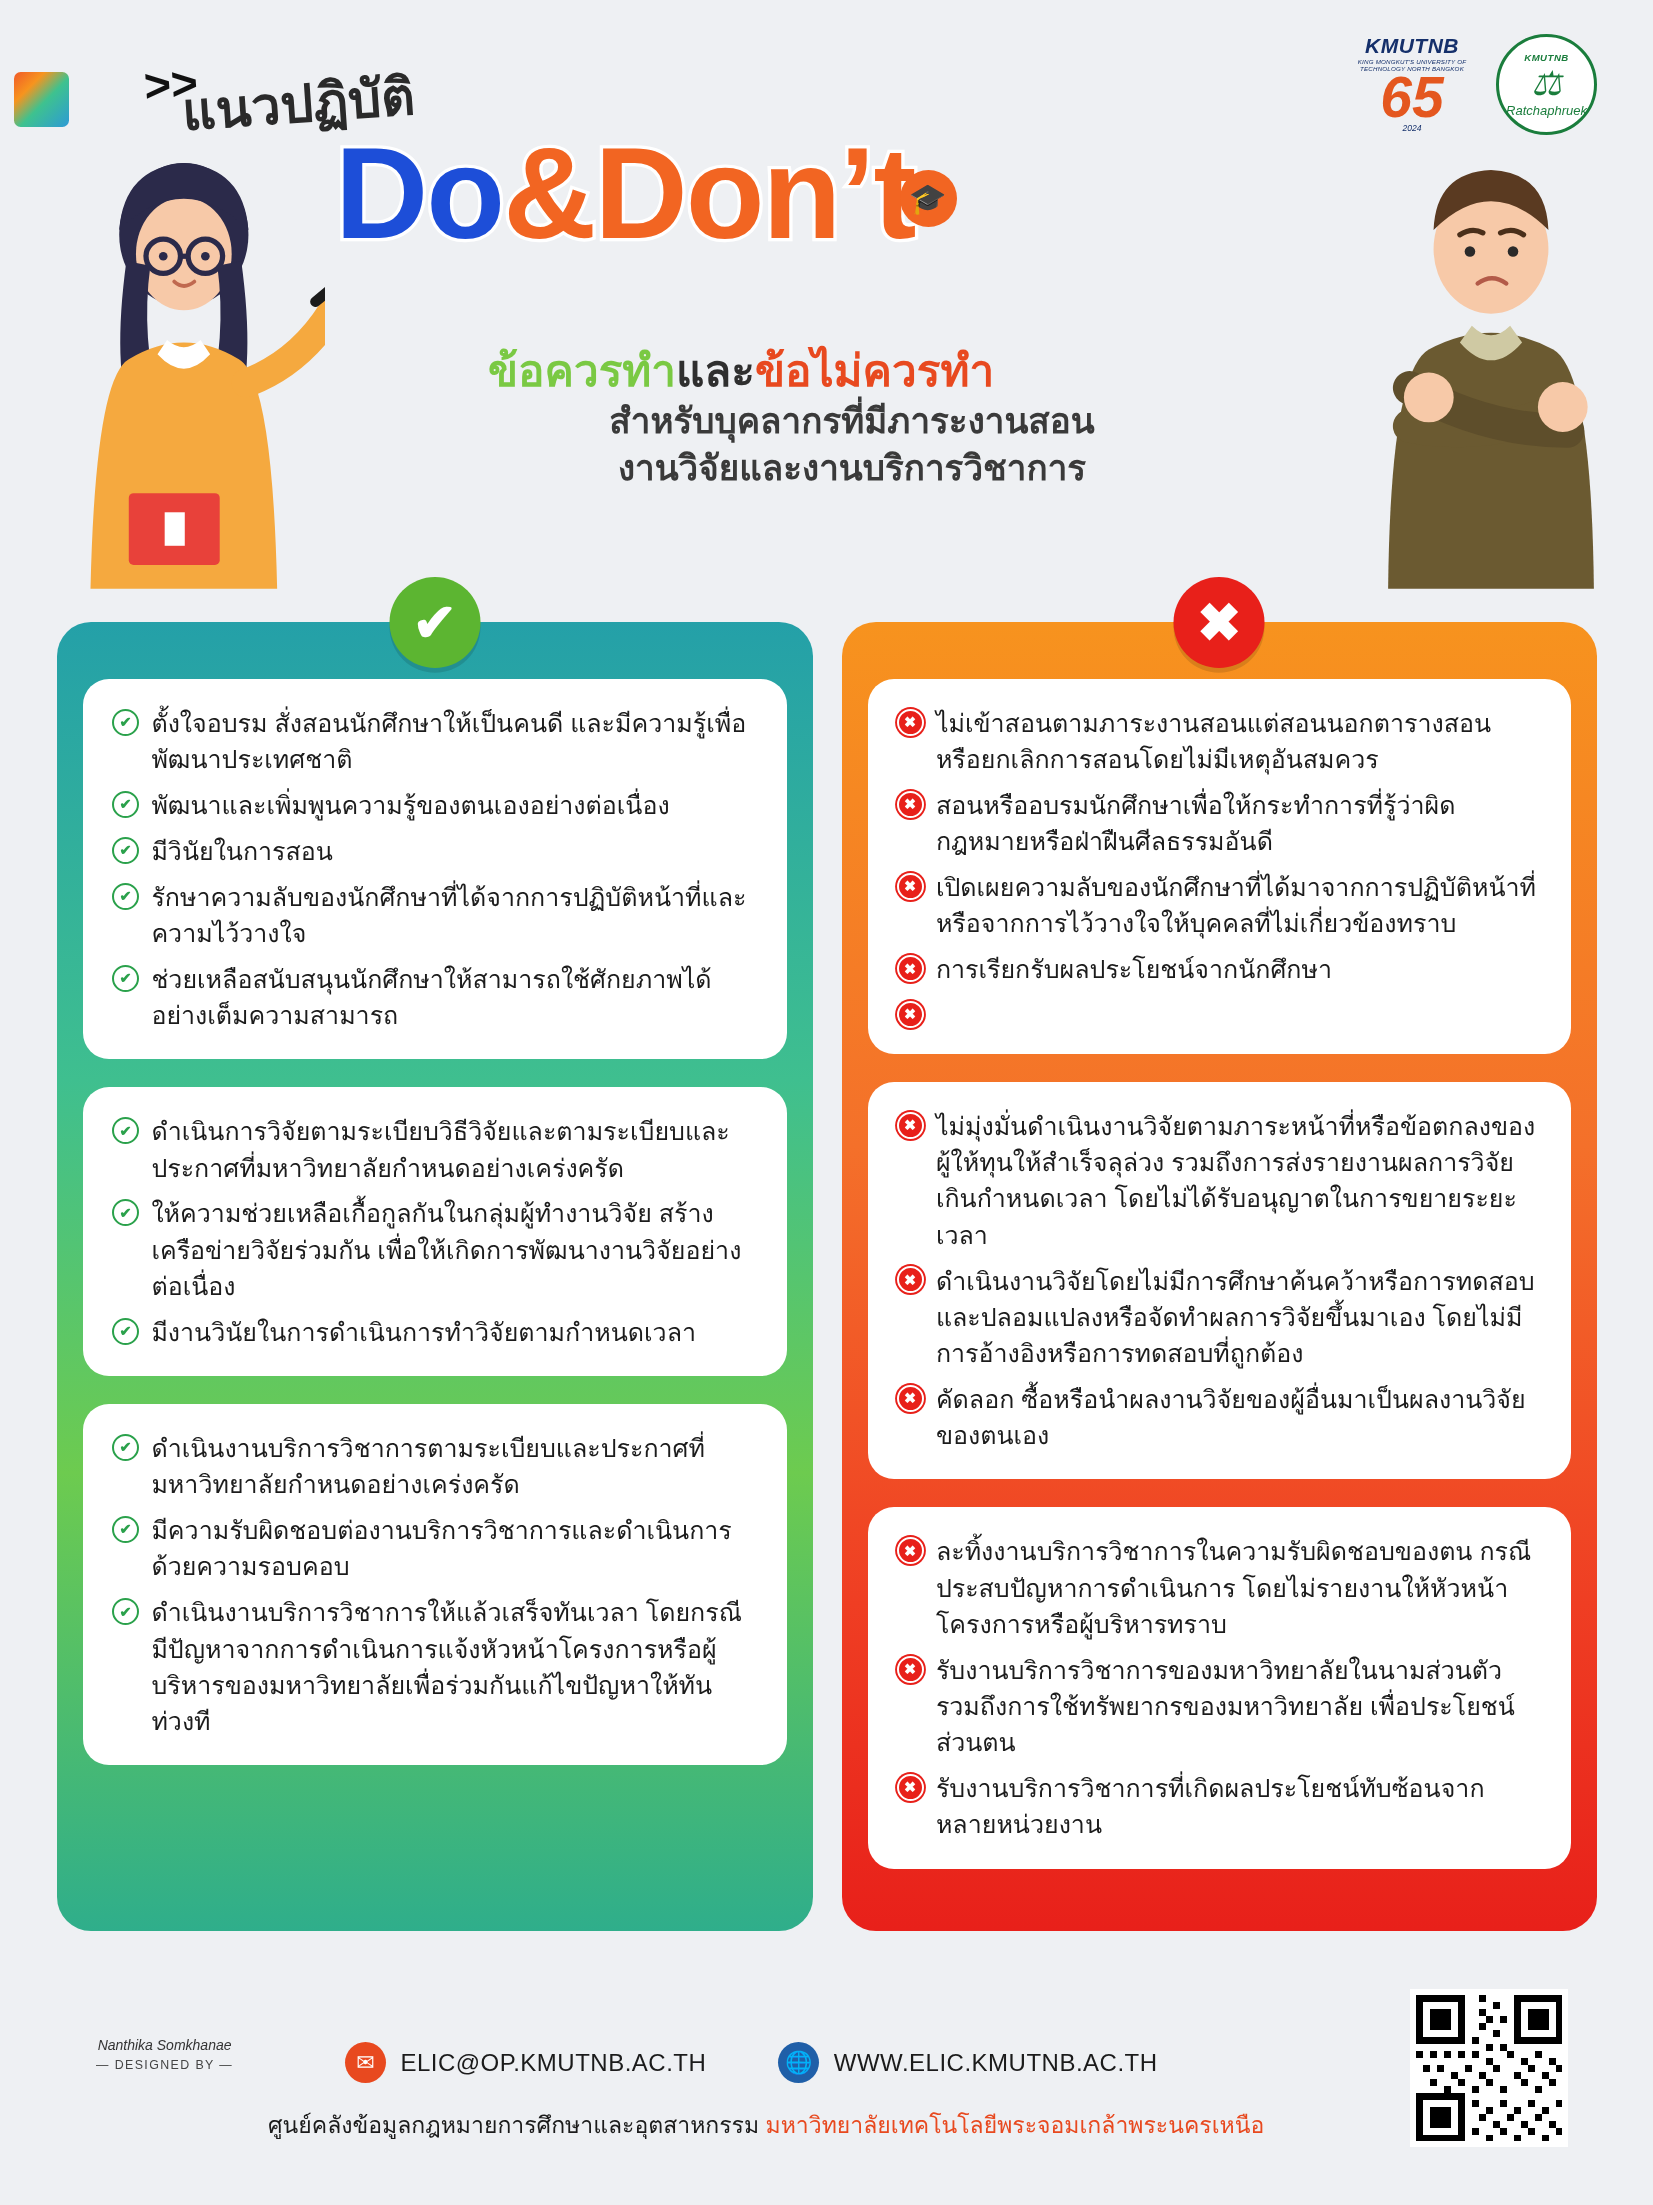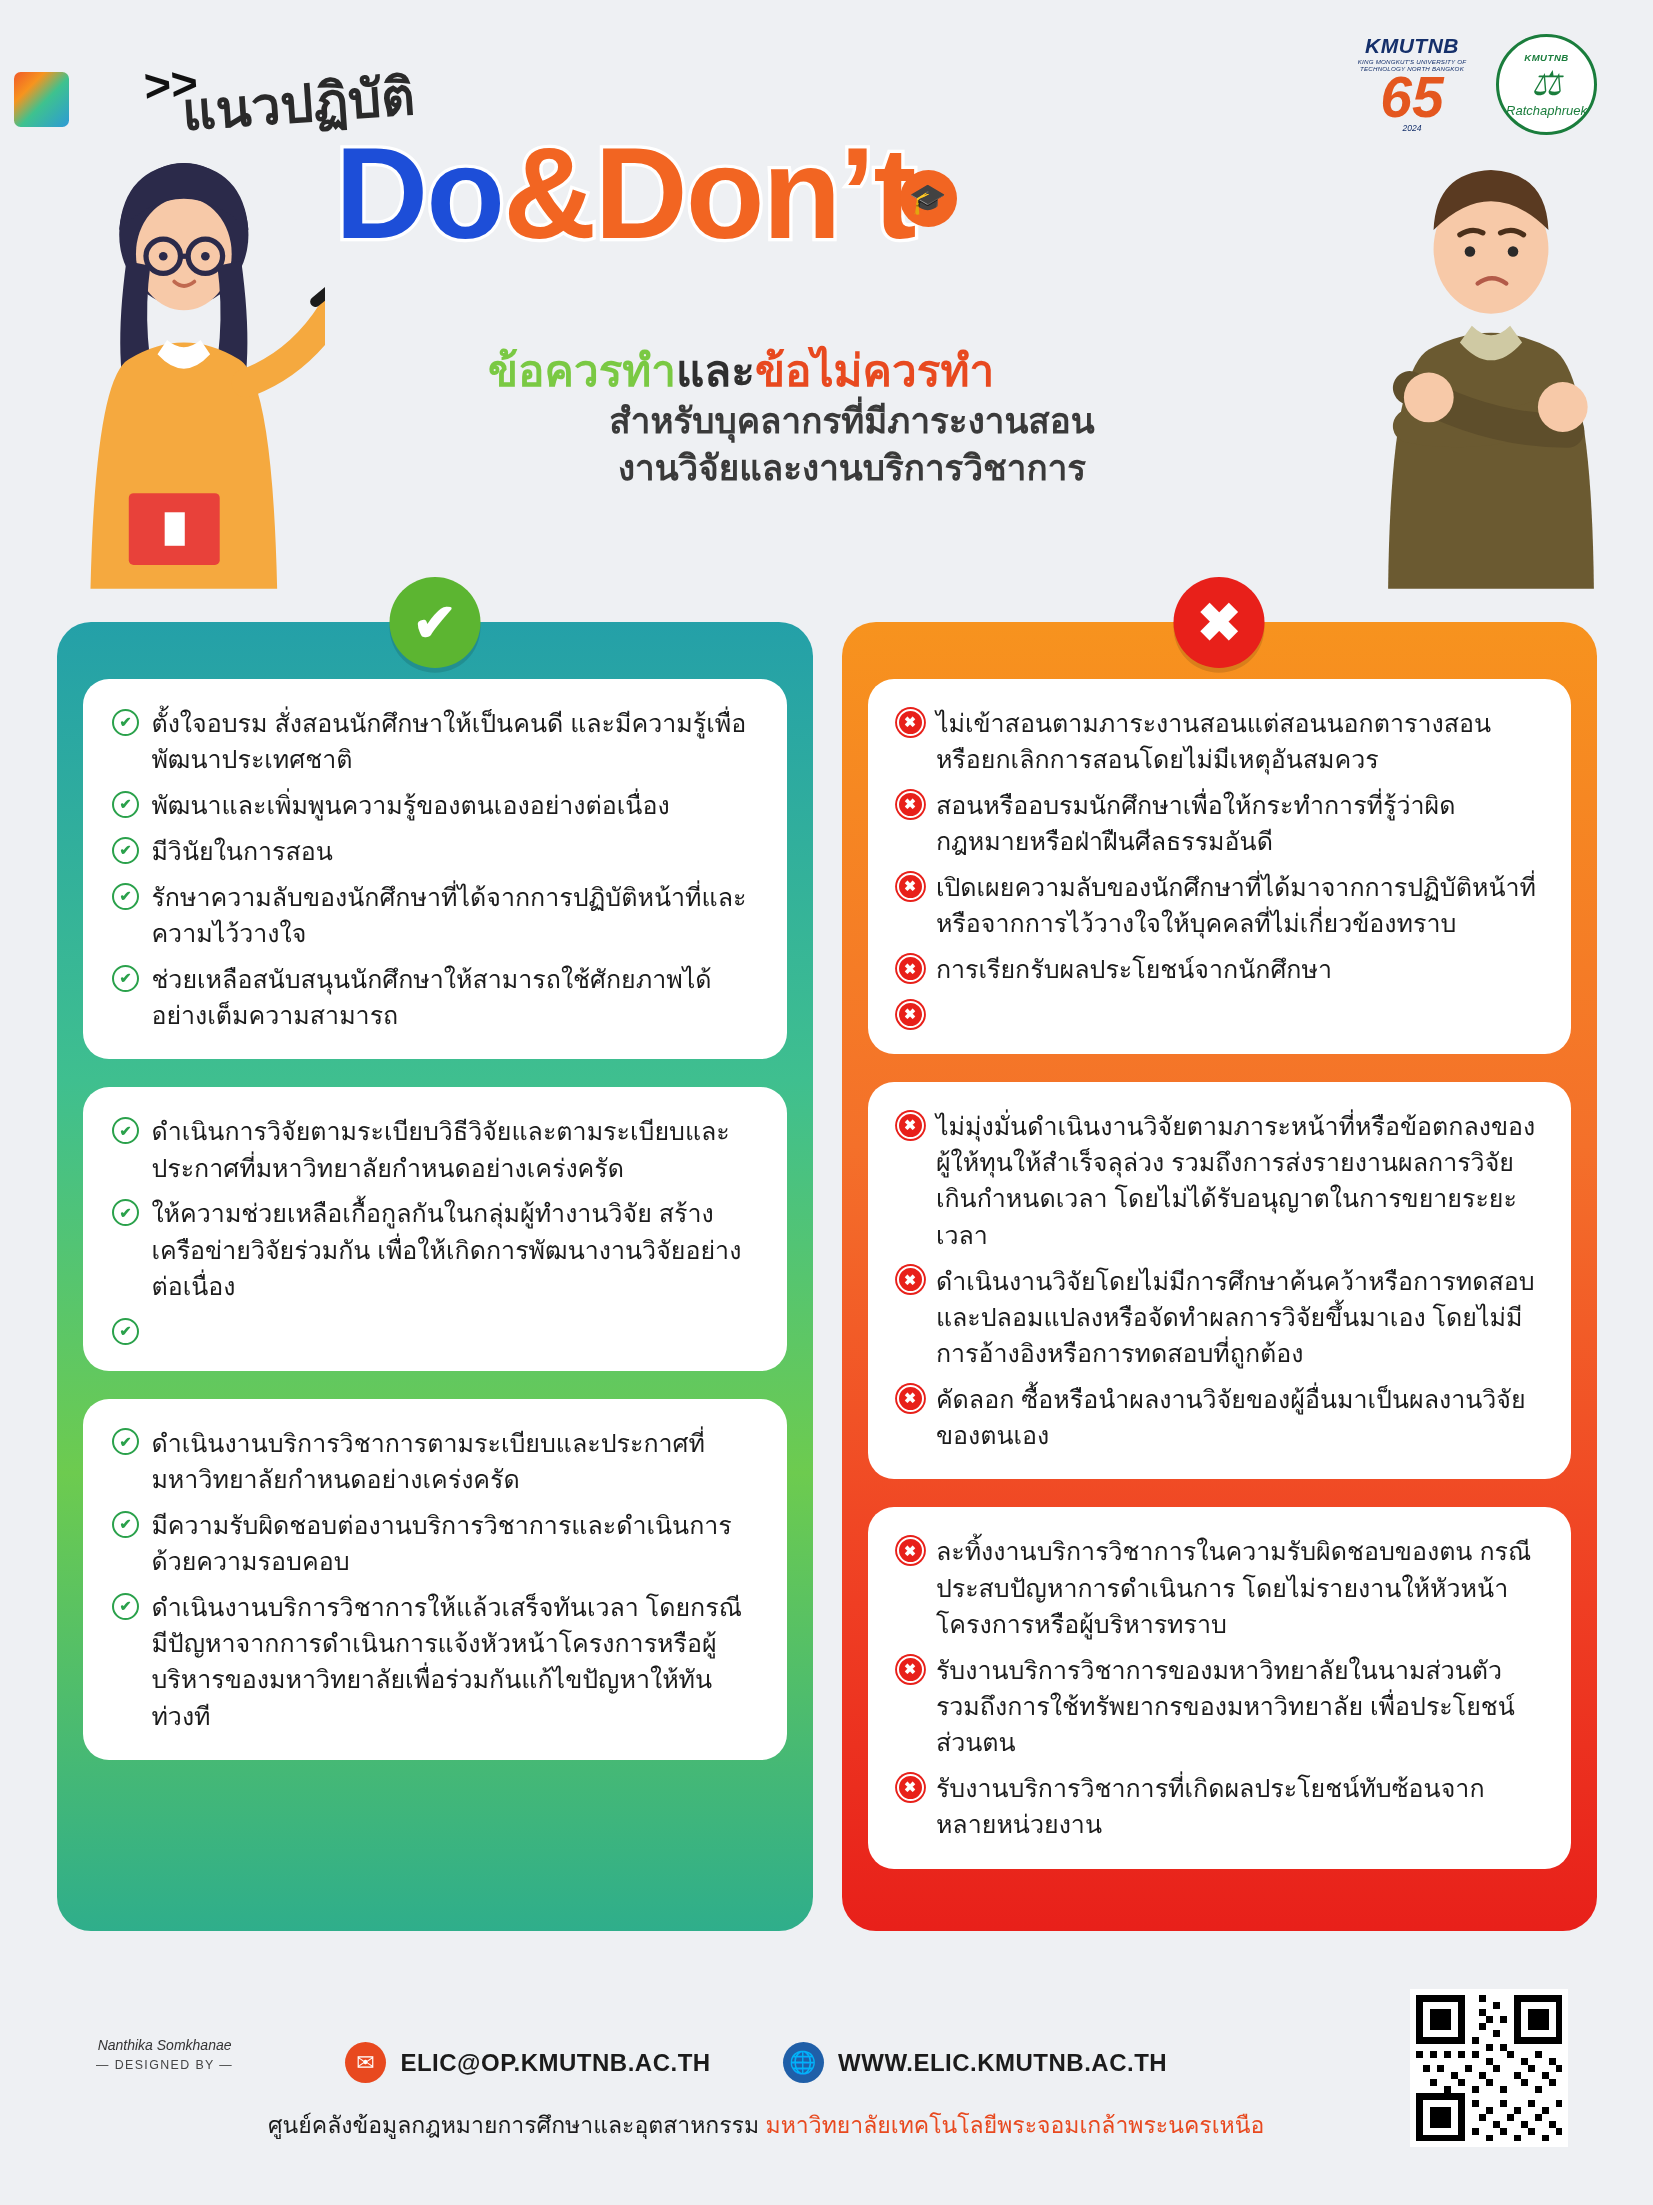--- a/index.html
+++ b/index.html
@@ -119,21 +119,21 @@
   .sig { position:absolute; left: 96px; top: 19px; text-align:center; }
   .sig .name { font-size: 14px; font-style:italic; color:#333; }
   .sig .dsg  { font-size: 12.4px; letter-spacing: 1.4px; color:#444; margin-top:4.8px;}
   .contact-row { position:absolute; left: 345px; top: 24px; display:flex; gap: 72px; align-items:center; }
   .contact { display:flex; gap: 14.4px; align-items:center; }
   .c-icon {
     width: 41px; height:41px; border-radius:50%; background:#e8491f; color:#fff;
     display:flex; align-items:center; justify-content:center; font-size: 22px;
   }
   .c-icon.globe { background:#1f5fa8; }
-  .c-text { font-size: 24px; color:#1b1b1b; letter-spacing:0.5px;font-weight:bold; }
+  .c-text { font-size: 24px; color:#1b1b1b; letter-spacing:0.5px; }
   .footer-bottom {
     position:absolute; left: 268px; top: 89px; font-size: 23px; color:#1b1b1b;
   }
   .footer-bottom .uni { color:#e8491f; }
   .qr {
     position:absolute; right: 86px; top: -29px; width: 158px; height: 158px; background:#fff;
     padding: 5.7px;
   }
   .qr-grid { width:100%; height:100%; }
 </style>
@@ -242,20 +242,21 @@
       <div class="item">
         <div class="mark mark-check">✔</div>
         <div class="item-text">ดำเนินการวิจัยตามระเบียบวิธีวิจัยและตามระเบียบและประกาศที่มหาวิทยาลัยกำหนดอย่างเคร่งครัด</div>
       </div>
       <div class="item">
         <div class="mark mark-check">✔</div>
         <div class="item-text">ให้ความช่วยเหลือเกื้อกูลกันในกลุ่มผู้ทำงานวิจัย สร้างเครือข่ายวิจัยร่วมกัน เพื่อให้เกิดการพัฒนางานวิจัยอย่างต่อเนื่อง</div>
       </div>
       <div class="item">
         <div class="mark mark-check">✔</div>
+        <div class="item-text">มีงานวินัยในการดำเนินการทำวิจัยตามกำหนดเวลา</div>
       </div>
     </div>
 
     <div class="card">
       <div class="item">
         <div class="mark mark-check">✔</div>
         <div class="item-text">ดำเนินงานบริการวิชาการตามระเบียบและประกาศที่มหาวิทยาลัยกำหนดอย่างเคร่งครัด</div>
       </div>
       <div class="item">
         <div class="mark mark-check">✔</div>

